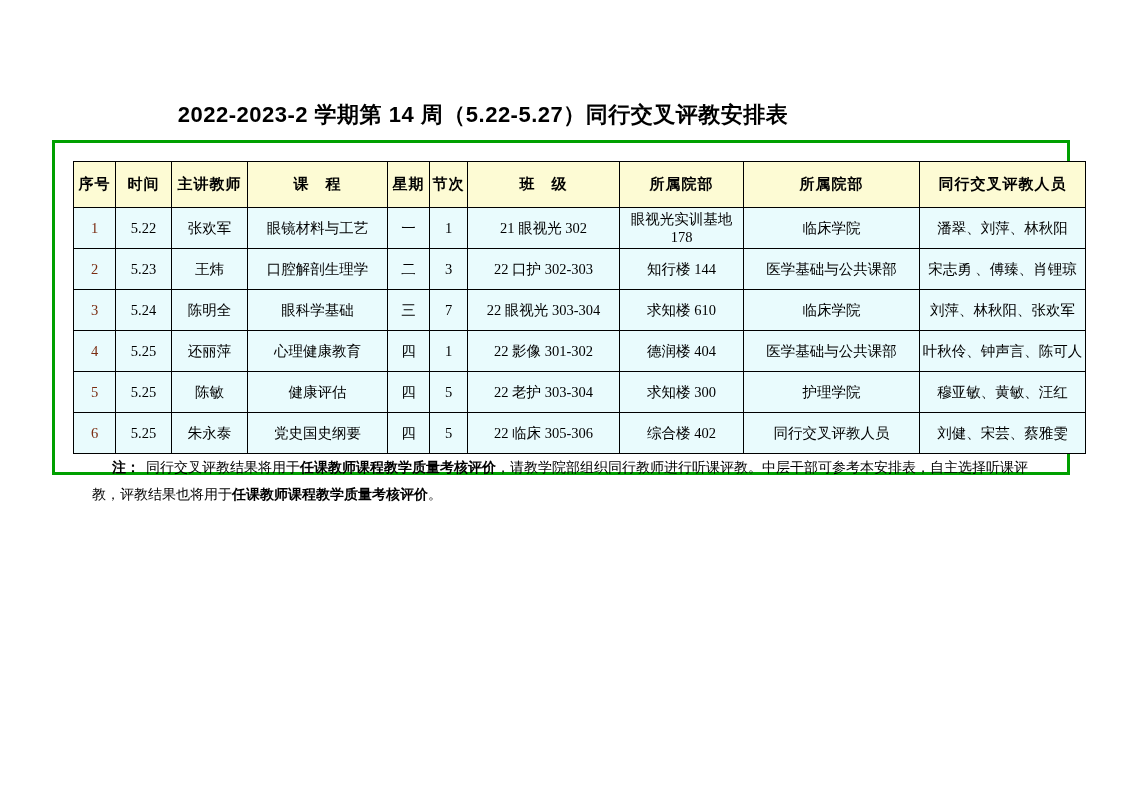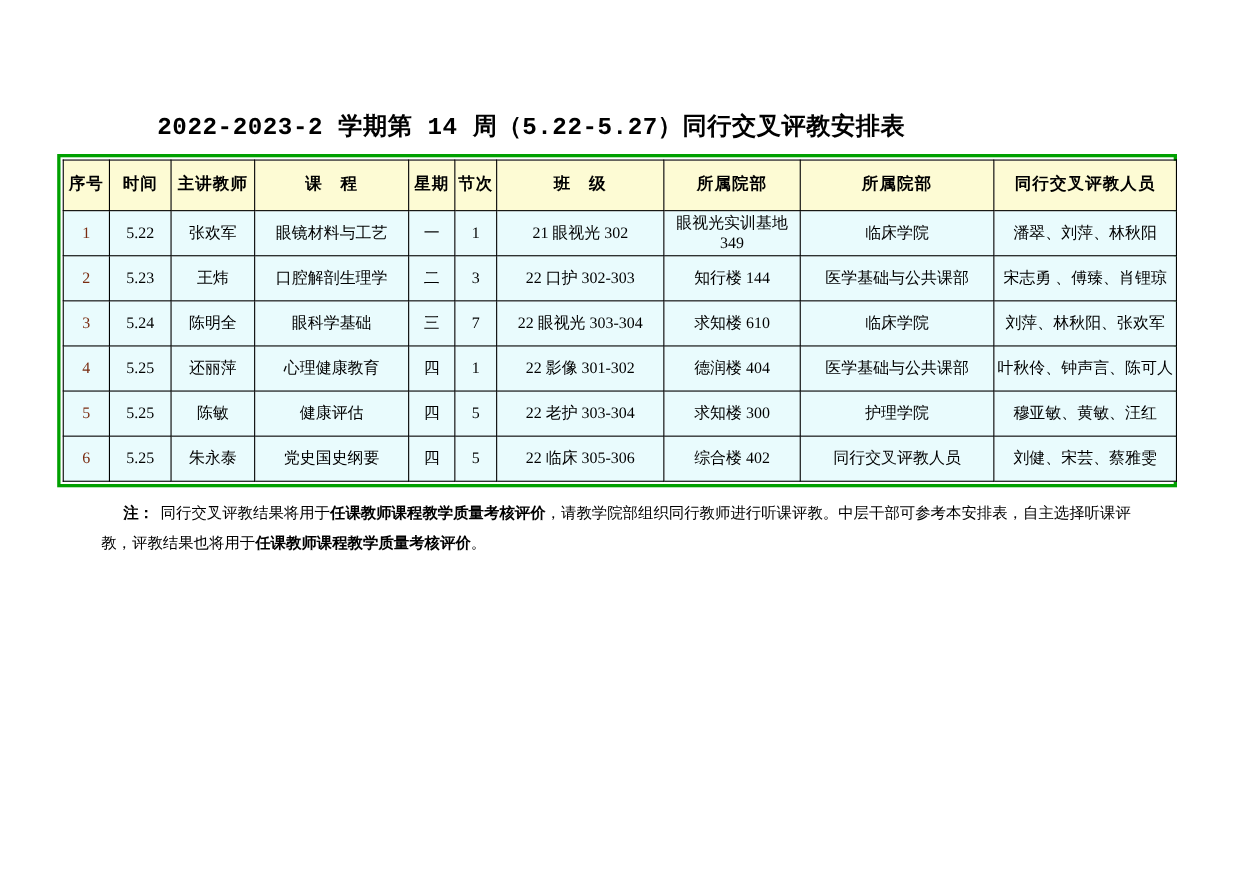--- a/index.html
+++ b/index.html
@@ -21,35 +21,35 @@
     top: 0;
     width: 1122px;
     height: 793px;
   }
   .title {
     position: absolute;
     left: 0;
     top: 100px;
     width: 966px;
     text-align: center;
-    font-family: Liberation Mono, monospace;
+    font-family: Liberation Sans, sans-serif;
     font-weight: bold;
     font-size: 22px;
     letter-spacing: 0.5px;
     color: #000;
   }
   .table-wrap {
     position: absolute;
     left: 52px;
     top: 140px;
     width: 1018px;
     border: 3px solid #00a000;
     background: #ffffff;
     box-sizing: border-box;
-    padding: 2px;
+    padding: 18px;
   }
   table.sched {
     border-collapse: collapse;
     width: 100%;
     table-layout: fixed;
   }
   table.sched th, table.sched td {
     border: 1px solid #000000;
     text-align: center;
     vertical-align: middle;
@@ -142,21 +142,21 @@
       </thead>
       <tbody>
         <tr>
           <td class="c-num">1</td>
           <td>5.22</td>
           <td class="c-teacher">张欢军</td>
           <td>眼镜材料与工艺</td>
           <td>一</td>
           <td>1</td>
           <td>21 眼视光 302</td>
-          <td class="small-text">眼视光实训基地 349</td>
+          <td class="small-text">眼视光实训基地 178</td>
           <td>临床学院</td>
           <td>潘翠、刘萍、林秋阳</td>
         </tr>
         <tr>
           <td class="c-num">2</td>
           <td>5.23</td>
           <td class="c-teacher">王炜</td>
           <td>口腔解剖生理学</td>
           <td>二</td>
           <td>3</td>

